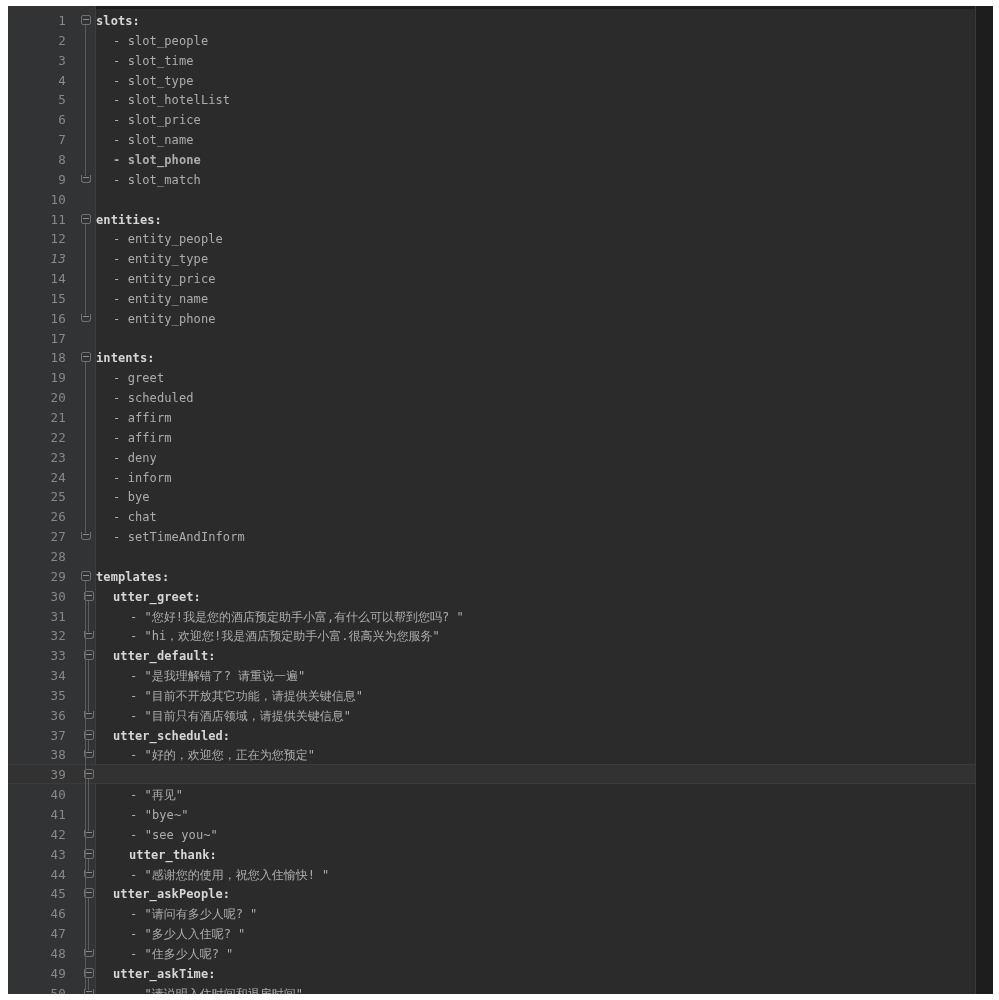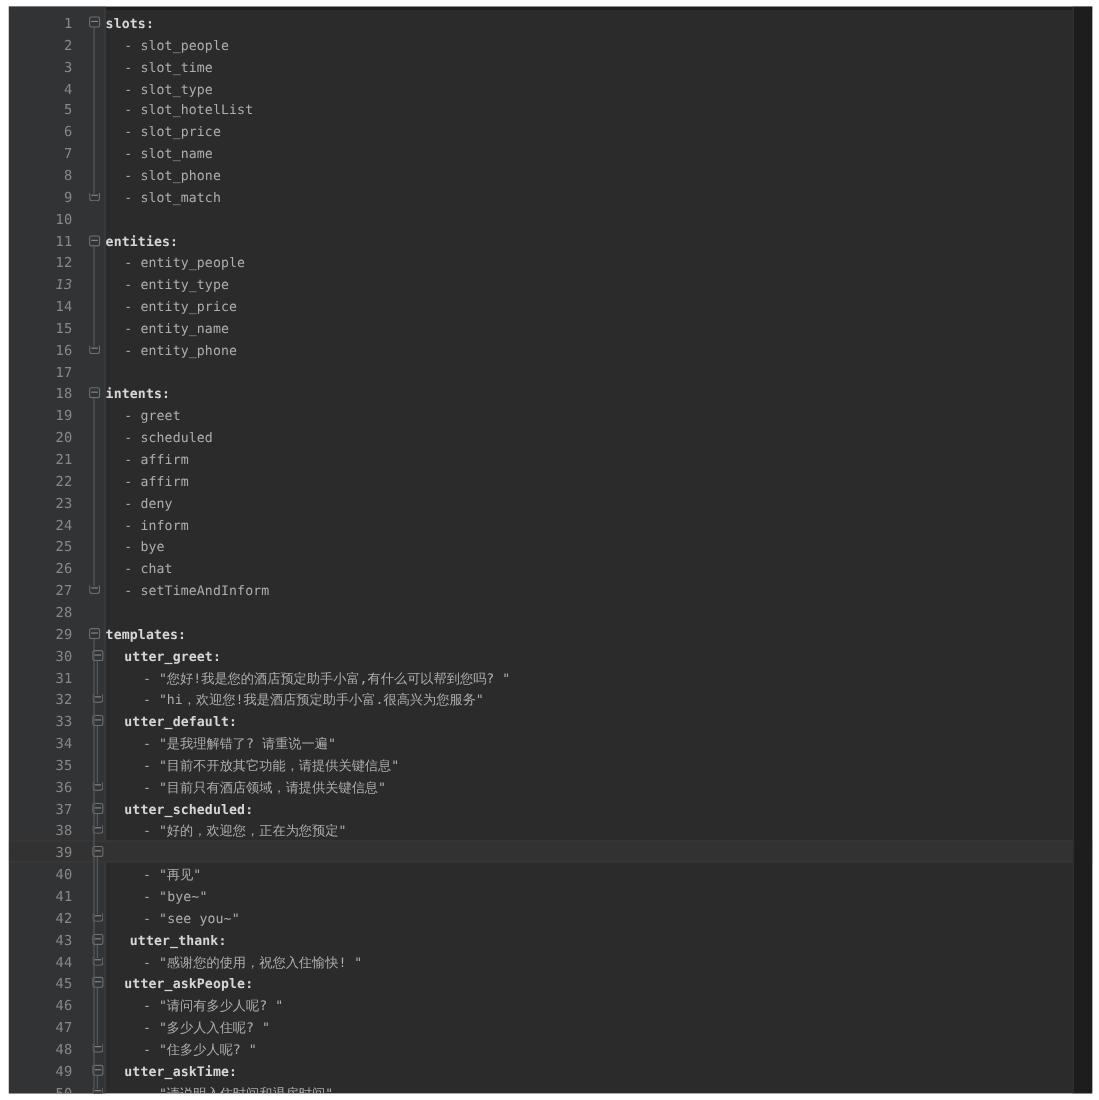--- a/index.html
+++ b/index.html
@@ -165,21 +165,21 @@
 
   <div class="code-area">
     <div id="rows-code">
         <div class="code key" style="top: 5px; left: 0px;">slots:</div>
         <div class="code val" style="top: 24.85px; left: 17px;">- slot_people</div>
         <div class="code val" style="top: 44.7px; left: 17px;">- slot_time</div>
         <div class="code val" style="top: 64.55px; left: 17px;">- slot_type</div>
         <div class="code val" style="top: 84.4px; left: 17px;">- slot_hotelList</div>
         <div class="code val" style="top: 104.25px; left: 17px;">- slot_price</div>
         <div class="code val" style="top: 124.1px; left: 17px;">- slot_name</div>
-        <div class="code val" style="top: 143.95px; left: 17px;">- slot_phone</div>
+        <div class="code val" style="top: 143.95px; left: 17px; font-weight: bold;">- slot_phone</div>
         <div class="code val" style="top: 163.8px; left: 17px;">- slot_match</div>
         <div class="code val" style="top: 183.65px; left: 0px;"></div>
         <div class="code key" style="top: 203.5px; left: 0px;">entities:</div>
         <div class="code val" style="top: 223.35px; left: 17px;">- entity_people</div>
         <div class="code val" style="top: 243.2px; left: 17px;">- entity_type</div>
         <div class="code val" style="top: 263.05px; left: 17px;">- entity_price</div>
         <div class="code val" style="top: 282.9px; left: 17px;">- entity_name</div>
         <div class="code val" style="top: 302.75px; left: 17px;">- entity_phone</div>
         <div class="code val" style="top: 322.6px; left: 0px;"></div>
         <div class="code key" style="top: 342.45px; left: 0px;">intents:</div>
@@ -200,21 +200,21 @@
         <div class="code key" style="top: 640.2px; left: 17px;">utter_default:</div>
         <div class="code cjk" style="top: 660.05px; left: 34px;">- "是我理解错了? 请重说一遍"</div>
         <div class="code cjk" style="top: 679.9px; left: 34px;">- "目前不开放其它功能，请提供关键信息"</div>
         <div class="code cjk" style="top: 699.75px; left: 34px;">- "目前只有酒店领域，请提供关键信息"</div>
         <div class="code key" style="top: 719.6px; left: 17px;">utter_scheduled:</div>
         <div class="code cjk" style="top: 739.45px; left: 34px;">- "好的，欢迎您，正在为您预定"</div>
         <div class="code key" style="top: 759.3px; left: 17px;">utter_goodbye:</div>
         <div class="code cjk" style="top: 779.15px; left: 34px;">- "再见"</div>
         <div class="code val" style="top: 799px; left: 34px;">- "bye~"</div>
         <div class="code val" style="top: 818.85px; left: 34px;">- "see you~"</div>
-        <div class="code key" style="top: 838.7px; left: 22px;">utter_thank:</div>
+        <div class="code key" style="top: 838.7px; left: 33px;">utter_thank:</div>
         <div class="code cjk" style="top: 858.55px; left: 34px;">- "感谢您的使用，祝您入住愉快! "</div>
         <div class="code key" style="top: 878.4px; left: 17px;">utter_askPeople:</div>
         <div class="code cjk" style="top: 898.25px; left: 34px;">- "请问有多少人呢? "</div>
         <div class="code cjk" style="top: 918.1px; left: 34px;">- "多少人入住呢? "</div>
         <div class="code cjk" style="top: 937.95px; left: 34px;">- "住多少人呢? "</div>
         <div class="code key" style="top: 957.8px; left: 17px;">utter_askTime:</div>
         <div class="code cjk" style="top: 977.65px; left: 34px;">- "请说明入住时间和退房时间"</div>
       </div>
   </div>
 

